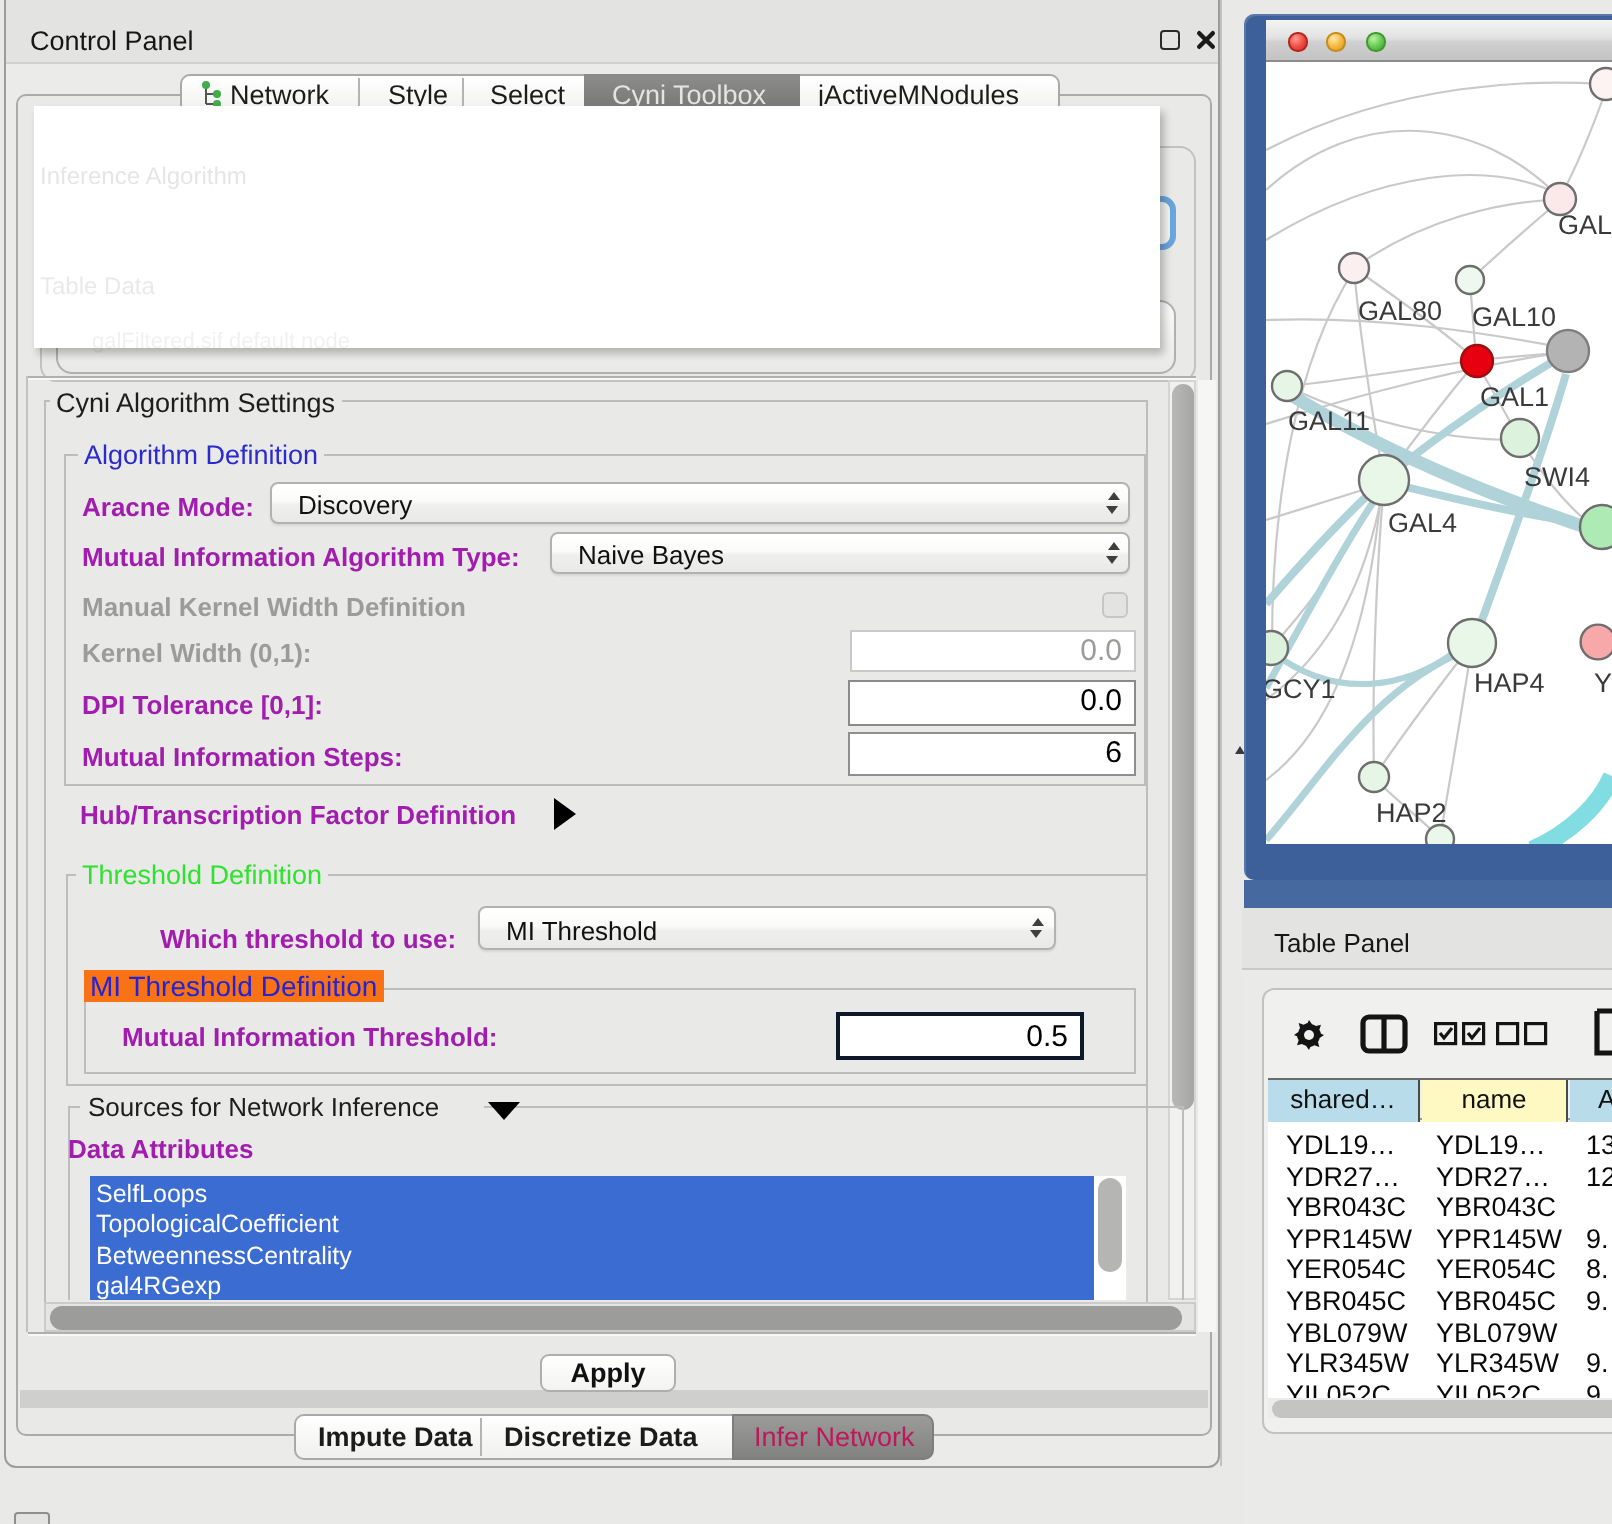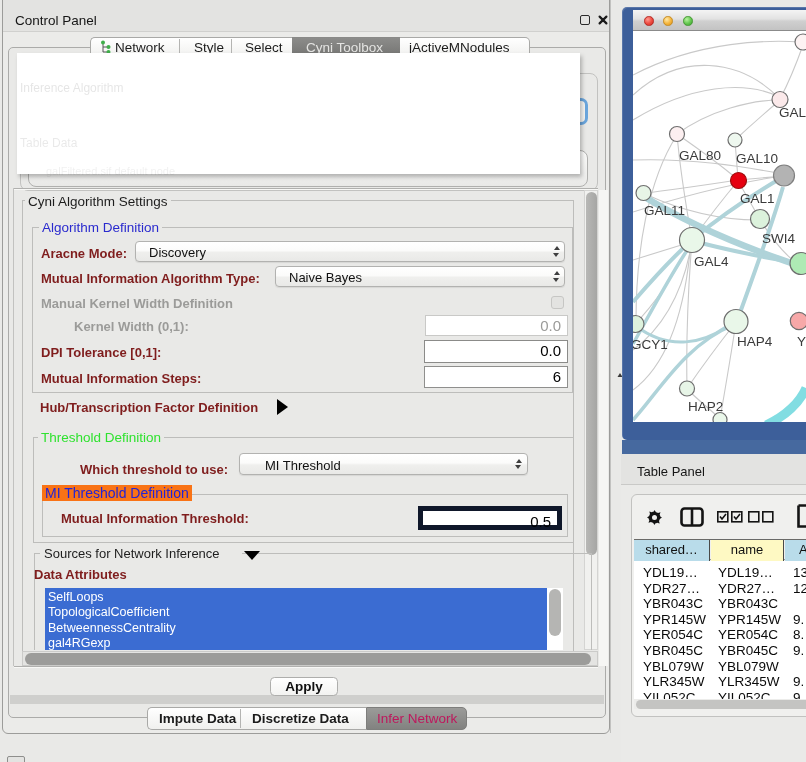--- a/index.html
+++ b/index.html
@@ -1,20 +1,20 @@
 <!DOCTYPE html>
 <html><head>
 <meta charset="utf-8">
 <style>
 * { margin:0; padding:0; box-sizing:border-box; }
 html,body { width:806px; height:762px; overflow:hidden; }
 body { background:#e9e9e7; font-family:"Liberation Sans", sans-serif; position:relative; }
 .abs { position:absolute; }
 .b { font-weight:bold; }
-.lbl { font-size:13px; font-weight:bold; color:#7f1d1d; }
+.lbl { font-size:13px; font-weight:bold; color:#a21caf; }
 .dis { color:#9b9b99; }
 .combo {
   position:absolute; border:1px solid #b2b2b0; border-radius:4px;
   background:linear-gradient(180deg,#ffffff 0%,#fbfbfa 45%,#efefed 55%,#e9e9e7 100%);
   box-shadow:0 1px 1px rgba(0,0,0,0.08);
 }
 .combo .ctext { position:absolute; left:13px; top:3px; font-size:13px; color:#111; }
 .spin { position:absolute; width:9px; }
 .spin .up { width:0; height:0; border-left:3.5px solid transparent; border-right:3.5px solid transparent; border-bottom:4.5px solid #3f3f3f; position:absolute; top:0; left:1px; }
 .spin .dn { width:0; height:0; border-left:3.5px solid transparent; border-right:3.5px solid transparent; border-top:4.5px solid #3f3f3f; position:absolute; top:6.5px; }
@@ -90,48 +90,48 @@
     <span class="ctext">Naive Bayes</span>
   <span class="spin" style="left:277px; top:4px;">
       <span class="up"></span>
       <span class="dn"></span>
     </span>
   </div>
 
 <div class="abs lbl dis" style="left:41px; top:296px;">Manual Kernel Width Definition</div>
 <div class="abs" style="left:551px; top:296px; width:13px; height:13px; background:#e3e3e1; border:1px solid #c6c6c4; border-radius:3px;"></div>
 
-<div class="abs lbl dis" style="left:41px; top:319px;margin-left:33px;">Kernel Width (0,1):</div>
+<div class="abs lbl dis" style="left:41px; top:319px;">Kernel Width (0,1):</div>
 <div class="field dis" style="left:425px; top:315px; width:143px; height:21px; border:1px solid #c9c9c7; line-height:19px;">0.0</div>
 
 <div class="abs lbl" style="left:41px; top:345px;">DPI Tolerance [0,1]:</div>
 <div class="field" style="left:424px; top:340px; width:144px; height:23px; border:1.5px solid #8b8b89; line-height:20px; color:#000;">0.0</div>
 
 <div class="abs lbl" style="left:41px; top:371px;">Mutual Information Steps:</div>
 <div class="field" style="left:424px; top:366px; width:144px; height:22px; border:1px solid #8f8f8d; line-height:20px; color:#000;">6</div>
 
 <div class="abs lbl" style="left:40px; top:400px;">Hub/Transcription Factor Definition</div>
 <div class="abs" style="left:277px; top:399px; width:0; height:0; border-top:8px solid transparent; border-bottom:8px solid transparent; border-left:11px solid #000;"></div>
 
 <div class="abs" style="left:33px; top:437px; width:541px; height:106px; border:1px solid #bdbdbb;"></div>
 <div class="abs" style="left:38px; top:430px; background:#e9e9e7; padding:0 3px; font-size:13.5px; color:#2fe22f;">Threshold Definition</div>
 
 <div class="abs lbl" style="left:80px; top:462px;">Which threshold to use:</div>
 <div class="combo" style="left:239px; top:453px; width:289px; height:22px;">
-    <span class="ctext" style="top:3.5px;margin-left:12px;">MI Threshold</span>
+    <span class="ctext" style="top:3.5px;">MI Threshold</span>
   <span class="spin" style="left:275px; top:4.5px;">
       <span class="up"></span>
       <span class="dn"></span>
     </span>
   </div>
 
 <div class="abs" style="left:42px; top:494px; width:526px; height:43px; border:1px solid #bdbdbb;"></div>
 <div class="abs" style="left:42px; top:485px; background:#f97316; padding:0 3px; font-size:14px; color:#2323d6;">MI Threshold Definition</div>
 <div class="abs lbl" style="left:61px; top:511px;">Mutual Information Threshold:</div>
-<div class="field" style="left:418px; top:506px; width:144px; height:24px; border:5px solid #0f172a; line-height:22px; color:#000;">0.5</div>
+<div class="field" style="left:418px; top:506px; width:124px; height:24px; border:2px solid #0f172a; line-height:22px; color:#000;">0.5</div>
 
 <div class="abs" style="left:34px; top:553px; width:558px; height:97px; border:1px solid #bdbdbb; border-bottom:none;"></div>
 <div class="abs" style="left:40px; top:546px; background:#e9e9e7; padding:0 4px; font-size:13px; color:#1d1d1d;">Sources for Network Inference&nbsp;&nbsp;&nbsp;&nbsp;&nbsp;</div>
 <div class="abs" style="left:244px; top:551px; width:0; height:0; border-left:8px solid transparent; border-right:8px solid transparent; border-top:9px solid #000;"></div>
 <div class="abs lbl" style="left:34px; top:567px;">Data Attributes</div>
 
 <div class="abs" style="left:45px; top:588px; width:518px; height:62px; background:#ffffff;"></div>
 <div class="abs" style="left:45px; top:588px; width:502px; height:62px; background:#3b6cd2;"></div>
 <div class="abs" style="left:48px; top:590px; font-size:12.5px; color:#ffffff; line-height:15.3px;">SelfLoops<br>TopologicalCoefficient<br>BetweennessCentrality<br>gal4RGexp</div>
 <div class="abs" style="left:549px; top:589px; width:12px; height:47px; background:#b5b5b3; border-radius:6px;"></div>

